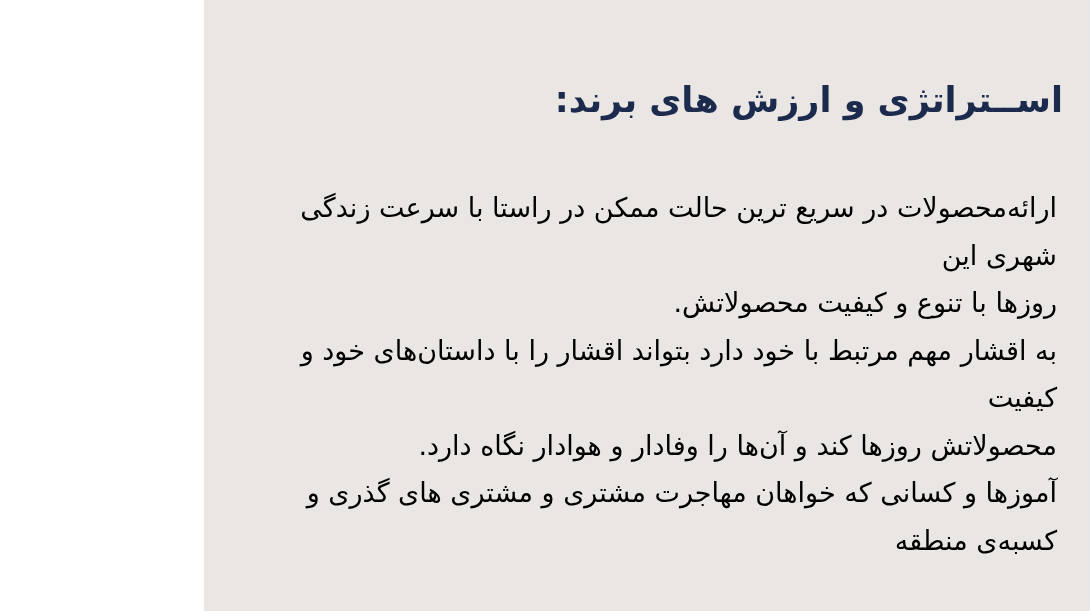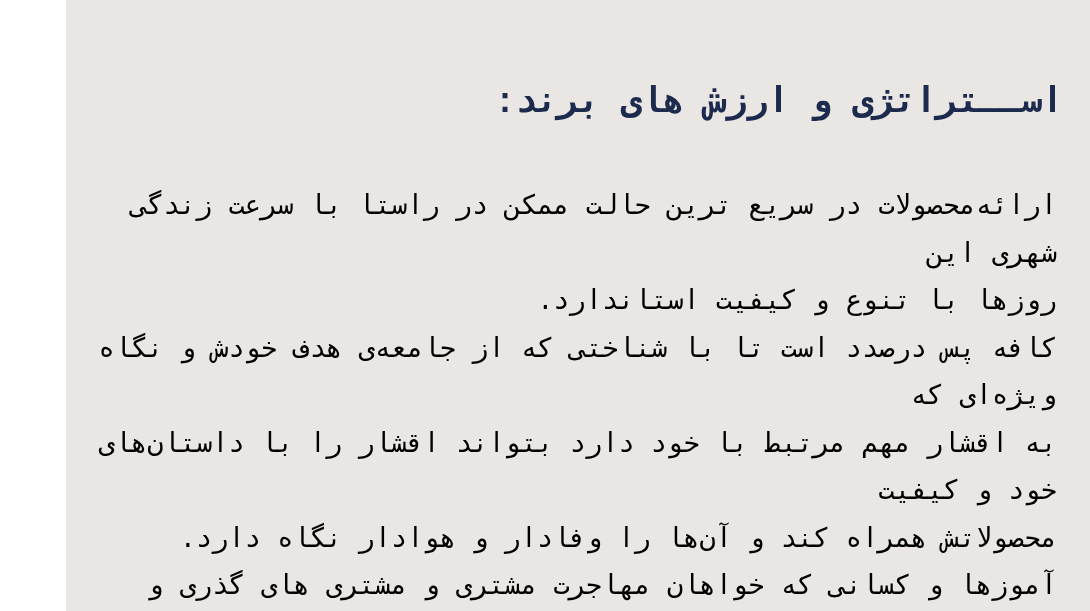--- a/index.html
+++ b/index.html
@@ -4,26 +4,25 @@
 <style>
   html, body {
     margin: 0;
     padding: 0;
   }
   body {
     font-family: "DejaVu Sans", sans-serif;
   }
   .page {
     position: relative;
-    width: 1024px;
+    width: 886px;
     height: 611px;
     background: #e9e6e3;
     overflow: hidden;
     direction: rtl;
-    font-family: Liberation Mono, monospace;
   }
   .heading {
     position: absolute;
     top: 80px;
     right: 27px;
     left: 30px;
     font-size: 35px;
     font-weight: bold;
     letter-spacing: 0px;
     color: #1c2b4d;
@@ -47,19 +46,18 @@
   }
 </style>
 </head>
 <body>
 
 <div class="page" style="background: rgb(233, 230, 227);">
   <div class="heading" style="color: rgb(28, 43, 77);">اســتراتژی و ارزش های برند:</div>
 
   <div class="body-text" style="color: #000000;">
     <div class="body-line">ارائه‌محصولات در سریع ترین حالت ممکن در راستا با سرعت زندگی شهری این</div>
-    <div class="body-line">روزها با تنوع و کیفیت استاندارد.</div>
-    <div class="body-line">کافه پس درصدد است تا با شناختی که از جامعه‌ی هدف خودش و نگاه ویژه‌ای که</div>
+    <div class="body-line">روزها با تنوع و کیفیت محصولاتش.</div>
     <div class="body-line">به اقشار مهم مرتبط با خود دارد بتواند اقشار را با داستان‌های خود و کیفیت</div>
-    <div class="body-line">محصولاتش همراه کند و آن‌ها را وفادار و هوادار نگاه دارد.</div>
+    <div class="body-line">محصولاتش روزها کند و آن‌ها را وفادار و هوادار نگاه دارد.</div>
     <div class="body-line">آموزها و کسانی که خواهان مهاجرت مشتری و مشتری های گذری و کسبه‌ی منطقه</div>
   </div>
 </div>
 
 </body></html>

